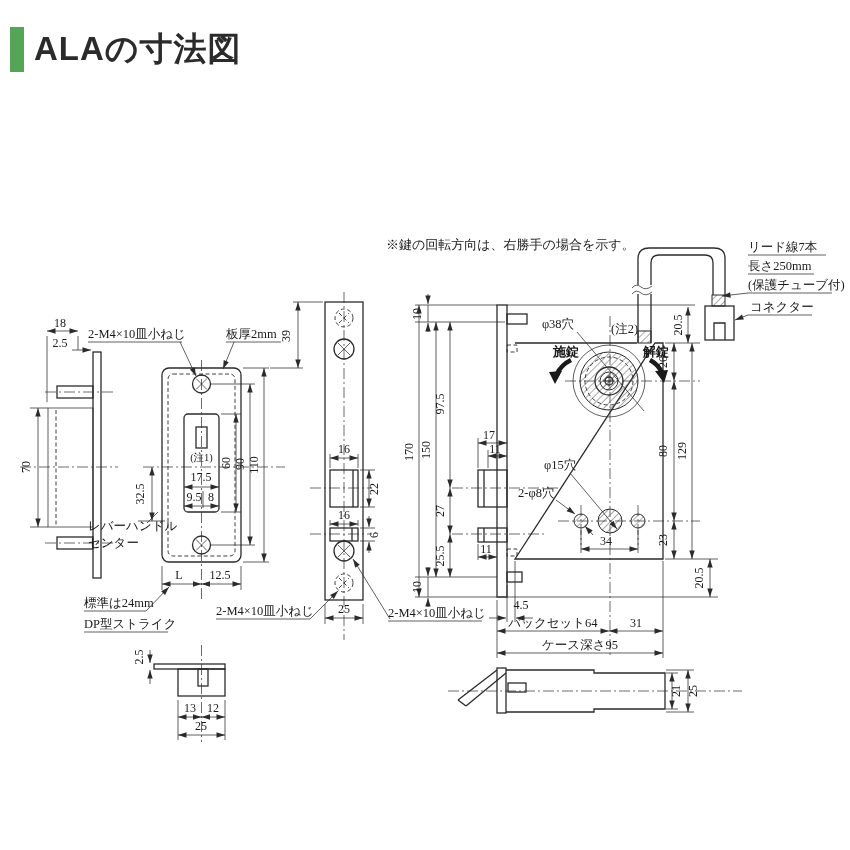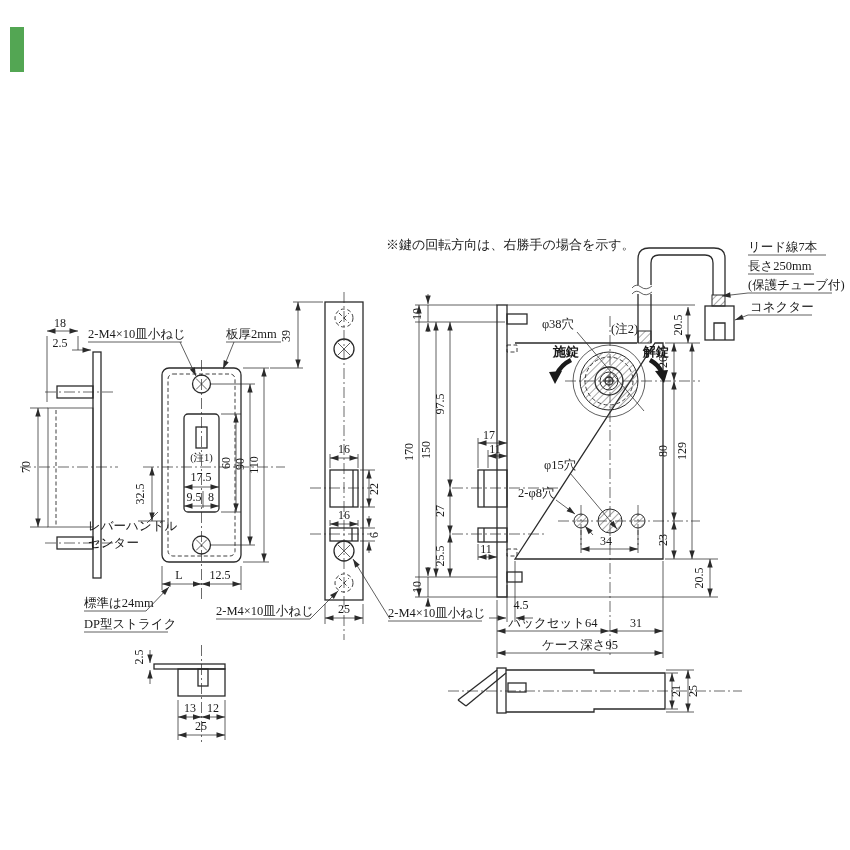--- a/index.html
+++ b/index.html
@@ -20,20 +20,21 @@
   .sm{font:10.5px "Liberation Serif",serif}
   .jb{font:bold 13px "Liberation Sans",sans-serif}
   .note{font:13px "Liberation Sans",sans-serif}
 </style>
 </head>
 <body>
 
 <div class="page">
   <div class="hdr">
     <div class="bar" style="background: rgb(83, 166, 83);"></div>
+    <div class="ttl">ALAの寸法図</div>
   </div>
 
   <svg width="850" height="850" viewBox="0 0 850 850">
     <defs>
       <pattern id="hat" patternUnits="userSpaceOnUse" width="5" height="5" patternTransform="rotate(45)">
         <line x1="0" y1="0" x2="0" y2="5" stroke="#555" stroke-width="1"></line>
       </pattern>
       <marker id="ae" markerUnits="userSpaceOnUse" markerWidth="10" markerHeight="7" refX="9" refY="3.5" orient="auto">
         <path d="M0.5,0.8 L9,3.5 L0.5,6.2 Z" fill="#2b2b2b"></path>
       </marker>

